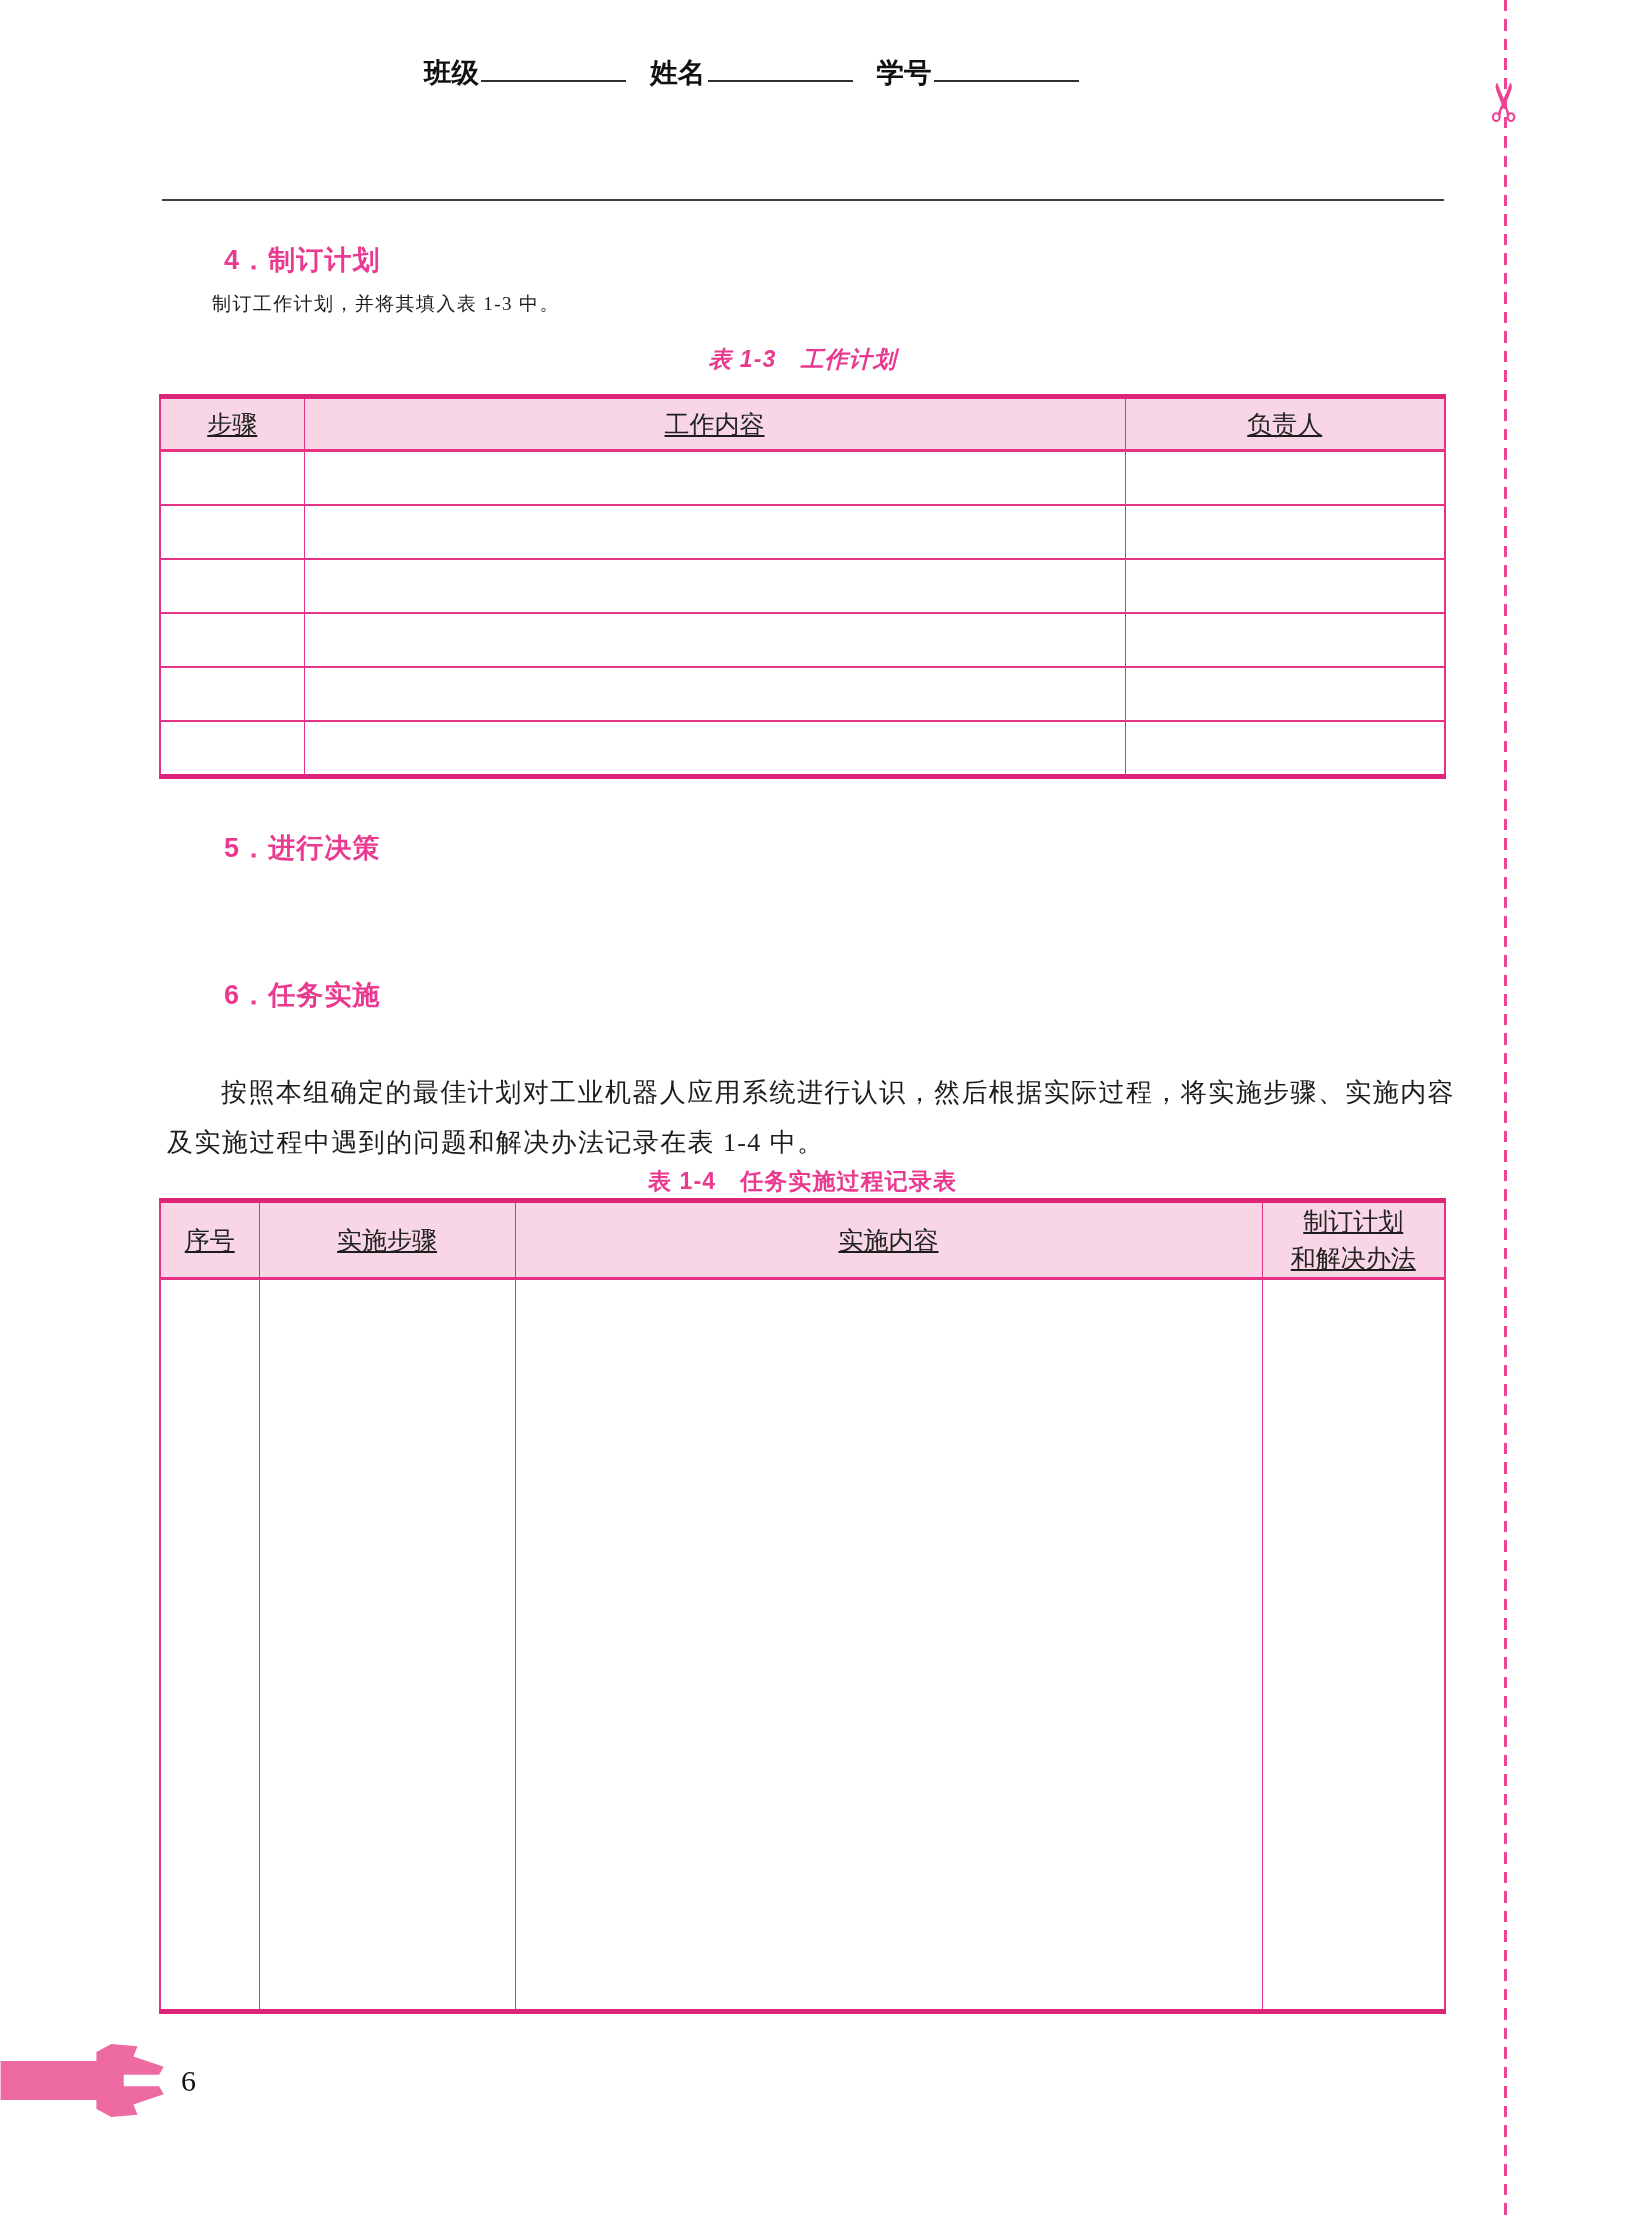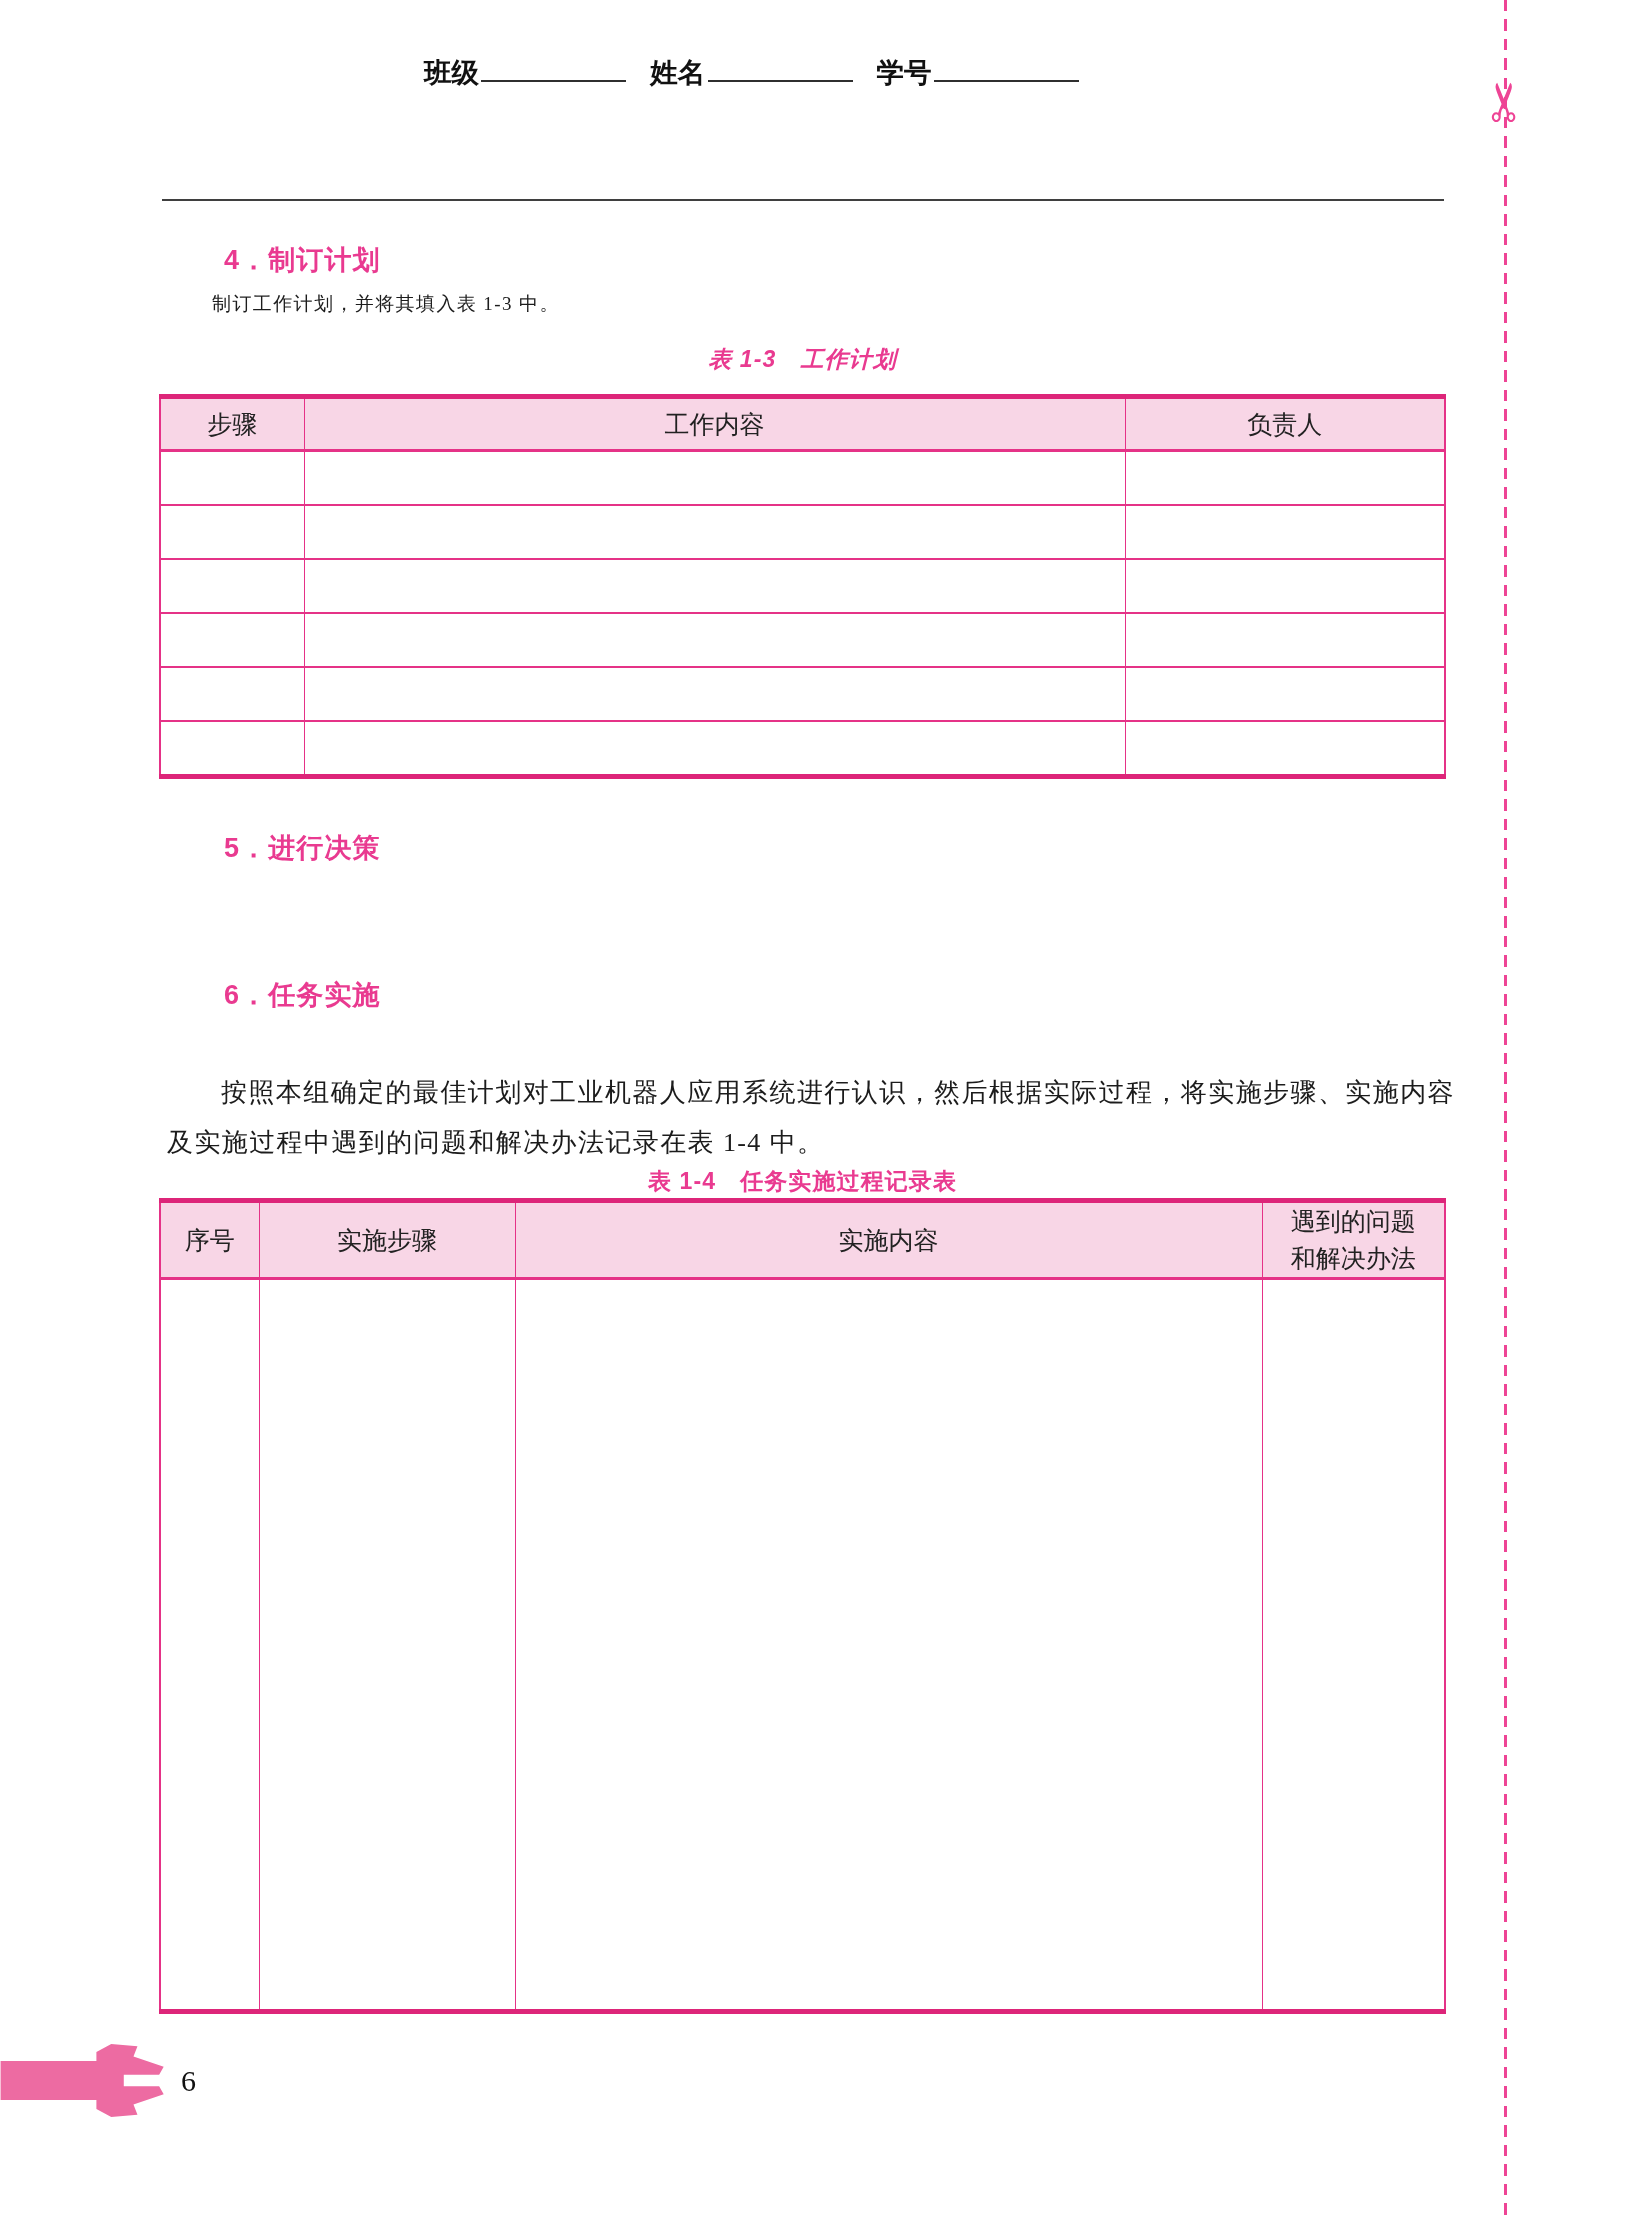--- a/index.html
+++ b/index.html
@@ -63,20 +63,21 @@
     font-size:23px;line-height:27.5px;color:var(--heading-pink);letter-spacing:1.1px;
   }
   .cap13{top:346px;font-style:italic;} .cap14{top:1168px;}
 
   
   table.wtable{
     position:absolute;left:159px;width:1287px;border-collapse:collapse;table-layout:fixed;
     border:2.3px solid var(--accent-pink);
     border-top:5.7px solid var(--accent-pink-dark);
     border-bottom:5.7px solid var(--accent-pink-dark);
+    text-decoration:underline;
   }
   .wtable th,.wtable td{
     border-left:1.1px solid var(--accent-pink);border-right:1.1px solid var(--accent-pink);
     border-top:2.3px solid var(--accent-pink);border-bottom:2.3px solid var(--accent-pink);
     padding:0;text-align:center;vertical-align:middle;
     font-size:25px;font-weight:normal;color:#222;font-family:"Liberation Serif","DejaVu Serif",serif;
   }
   .wtable th{background:var(--table-header-bg);border-bottom:3.4px solid var(--accent-pink);}
   .t13{top:394px;}
   .t13 th{height:50px;}
@@ -180,21 +181,21 @@
         <col style="width:256px">
         <col style="width:747px">
         <col>
       </colgroup>
     <thead>
       <tr>
         <th>序号</th>
         <th>实施步骤</th>
         <th>实施内容</th>
         <th class="th-lines">
-          <span>遇到的问题</span>
+          <span>制订计划</span>
           <span>和解决办法</span>
         </th>
       </tr>
     </thead>
     <tbody>
       <tr>
         <td></td>
         <td></td>
         <td></td>
         <td></td>

